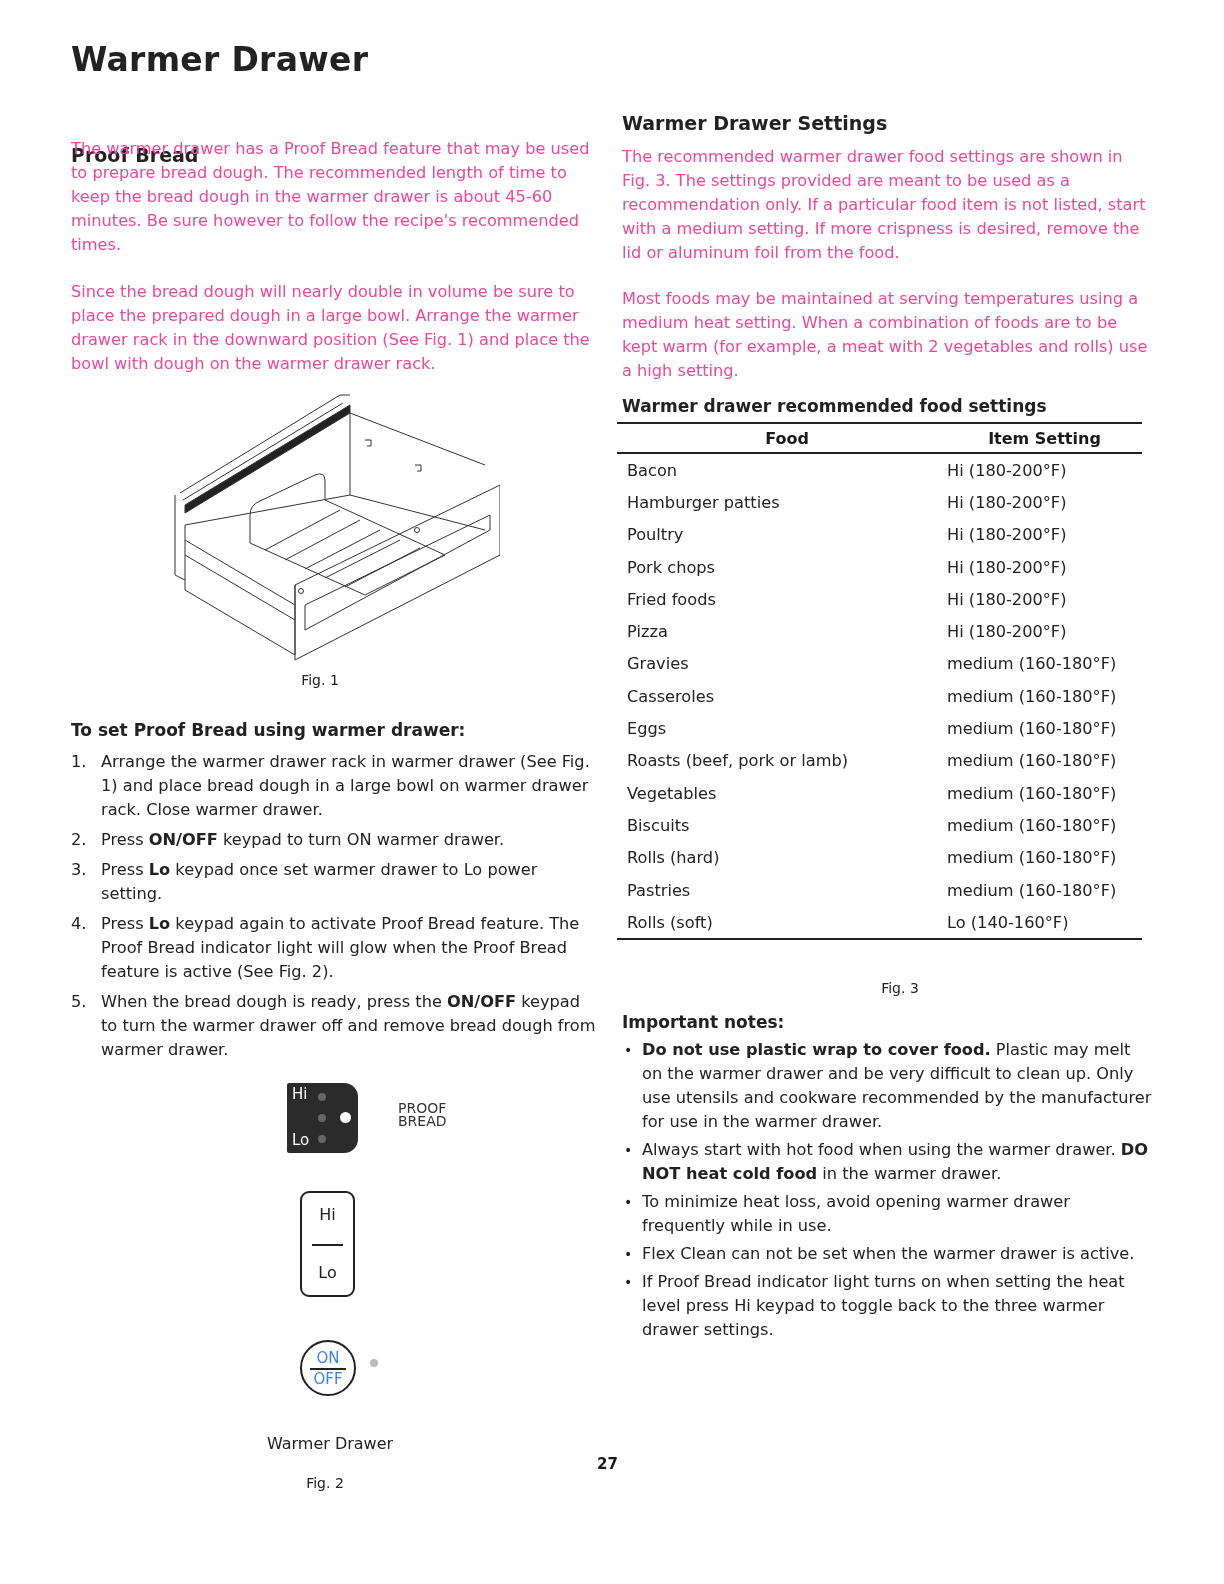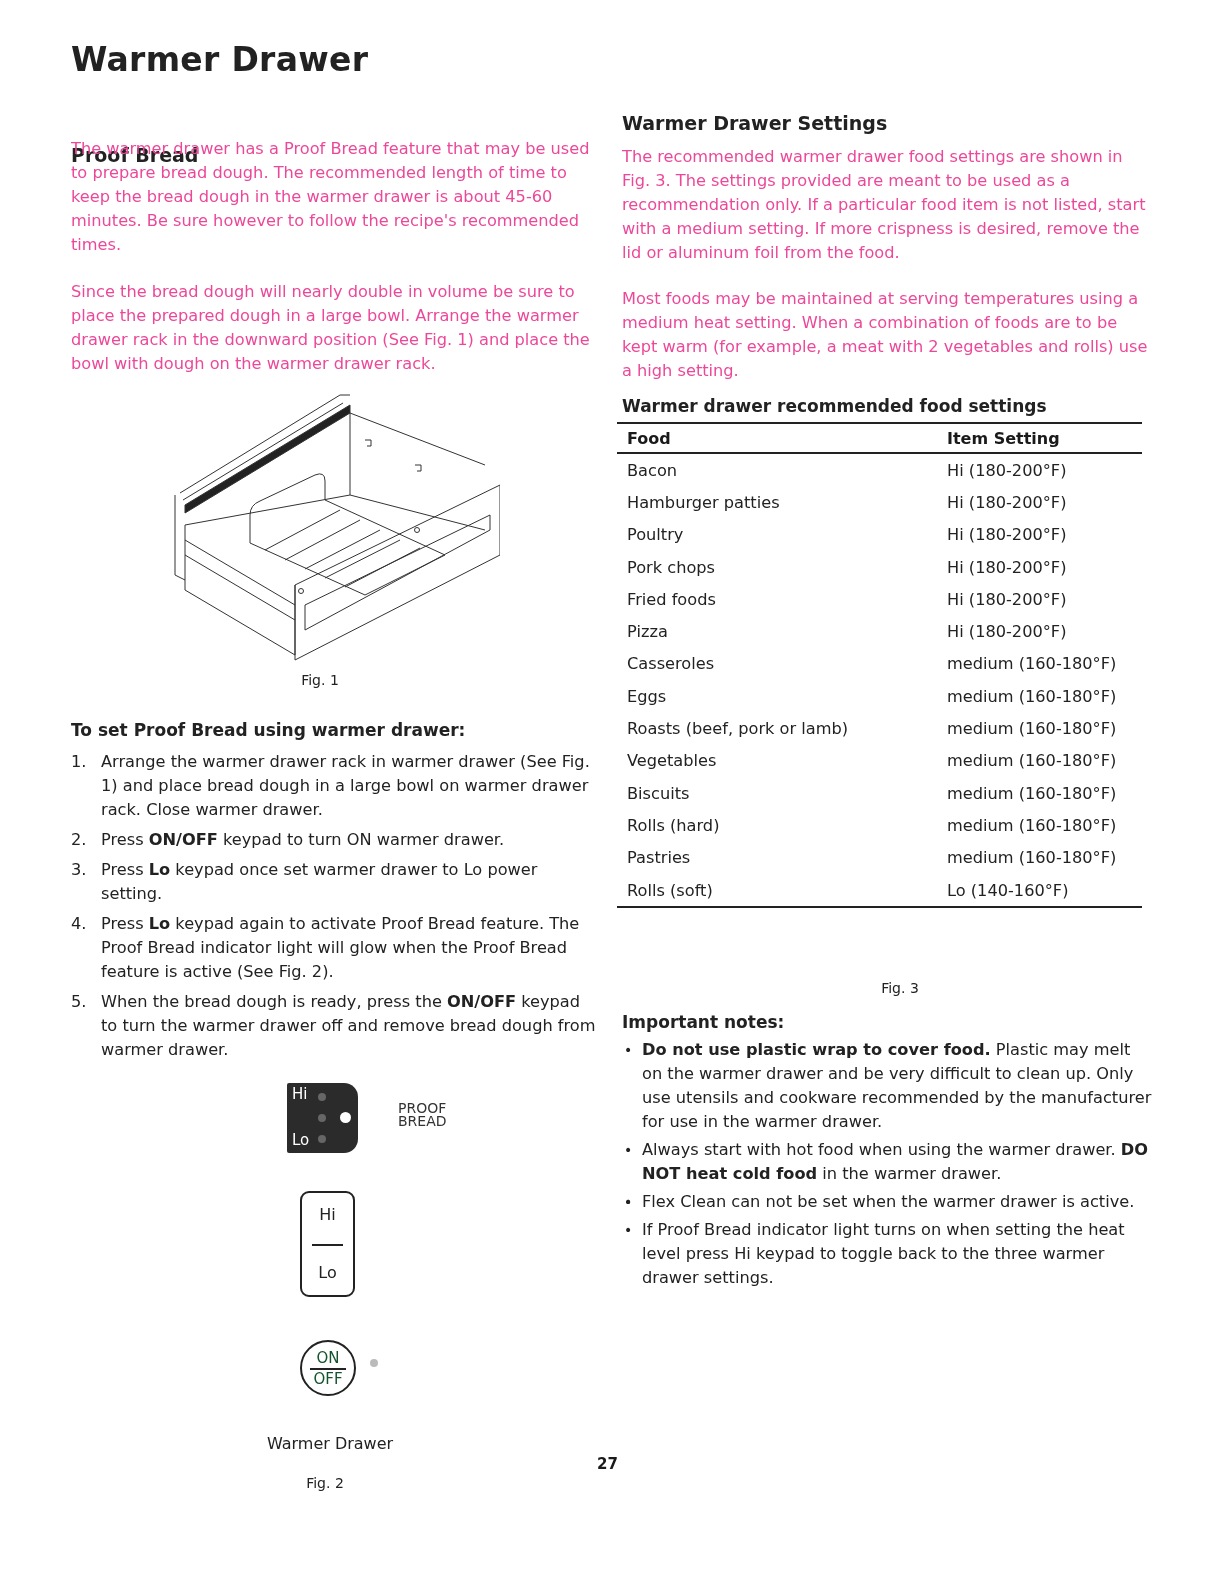--- a/index.html
+++ b/index.html
@@ -23,33 +23,33 @@
   #indicator-panel { position:absolute; left:287px; top:1083px; width:71px; height:70px; background:#2b2b2b;
       border-radius:2px 14px 14px 2px; }
   #indicator-panel .lbl { position:absolute; color:#fff; font-size:15px; }
   #indicator-panel .dot { position:absolute; width:8px; height:8px; border-radius:50%; background:#666; }
   #proof-light { position:absolute; width:11px; height:11px; border-radius:50%; background:#fff; left:53px; top:29px; }
   #proof-label { position:absolute; left:398px; top:1102px; font-size:14px; line-height:13px; color:#333; }
   #hilo-key { position:absolute; left:300px; top:1191px; width:55px; height:106px; border:2px solid #222; border-radius:9px; box-sizing:border-box; }
   #hilo-key .k { position:absolute; left:0; width:100%; text-align:center; font-size:16px; color:#222; }
   #hilo-key .sep { position:absolute; left:10px; right:10px; top:51px; height:2px; background:#222; }
   #onoff-key { position:absolute; left:300px; top:1340px; width:56px; height:56px; border:2px solid #222; border-radius:50%; box-sizing:border-box; }
-  #onoff-key .k { position:absolute; left:0; width:100%; text-align:center; font-size:15px; color:#14532d; }
+  #onoff-key .k { position:absolute; left:0; width:100%; text-align:center; font-size:15px; color:#3b82f6; }
   #onoff-key .sep { position:absolute; left:8px; right:8px; top:26px; height:2px; background:#222; }
   #onoff-led { position:absolute; left:370px; top:1359px; width:8px; height:8px; border-radius:50%; background:#bbb; }
   #fig2-name { left:255px; top:1434px; width:150px; font-size:16px; }
   #fig2-caption { left:295px; top:1475px; width:60px; }
   #page-number { position:absolute; left:597px; top:1455px; font-size:15px; font-weight:bold; }
   
   #settings-title { left:622px; top:112px; }
   #settings-p1 { left:622px; top:145px; width:530px; }
   #settings-p2 { left:622px; top:287px; width:530px; }
   #table-title { left:622px; top:396px; font-size:17px; }
   #settings-table { position:absolute; left:617px; top:422px; width:525px; border-collapse:collapse; }
-  #settings-table th { text-align:left; font-size:16px; font-weight:bold; padding:5px 0 4px 10px; border-top:2px solid #222; border-bottom:2px solid #222; }
+  #settings-table th { text-align:center; font-size:16px; font-weight:bold; padding:5px 0 4px 10px; border-top:2px solid #222; border-bottom:2px solid #222; }
   #settings-table td { font-size:16.2px; padding:0 0 0 10px; height:32.3px; color:#222;margin-top:39px; }
   #settings-table tr:last-child td { border-bottom:2px solid #222; }
   #settings-table td.set, #settings-table th.set { padding-left:0; width:195px; }
   #fig3-caption { left:860px; top:980px; width:80px; }
   #notes-title { left:622px; top:1012px; font-size:17px; }
   ul.notes { position:absolute; left:622px; top:1038px; width:530px; margin:0; padding:0; list-style:none; }
   ul.notes li { position:relative; padding-left:20px; font-size:16.2px; line-height:24px; margin-bottom:4px; color:#222; }
   ul.notes li .bullet { position:absolute; left:2px; top:0; font-size:14px; }
 </style>
 </head>
@@ -167,20 +167,24 @@
       </tr>
       <tr>
         <td>Fried foods</td>
         <td class="set">Hi (180-200°F)</td>
       </tr>
       <tr>
         <td>Pizza</td>
         <td class="set">Hi (180-200°F)</td>
       </tr>
       <tr>
+        <td>Gravies</td>
+        <td class="set">medium (160-180°F)</td>
+      </tr>
+      <tr>
         <td>Casseroles</td>
         <td class="set">medium (160-180°F)</td>
       </tr>
       <tr>
         <td>Eggs</td>
         <td class="set">medium (160-180°F)</td>
       </tr>
       <tr>
         <td>Roasts (beef, pork or lamb)</td>
         <td class="set">medium (160-180°F)</td>
@@ -206,18 +210,18 @@
         <td class="set">Lo (140-160°F)</td>
       </tr>
     </tbody>
 </table>
 <div class="caption" id="fig3-caption">Fig. 3</div>
 
 <div class="h2" id="notes-title">Important notes:</div>
 <ul class="notes">
   <li><span class="bullet">•</span><b>Do not use plastic wrap to cover food.</b><span> Plastic may melt on the warmer drawer and be very difficult to clean up. Only use utensils and cookware recommended by the manufacturer for use in the warmer drawer.</span><b></b><span></span></li>
   <li><span class="bullet">•</span><b></b><span>Always start with hot food when using the warmer drawer. </span><b>DO NOT heat cold food</b><span> in the warmer drawer.</span></li>
-  <li><span class="bullet">•</span><b></b><b></b><span></span></li>
+  <li><span class="bullet">•</span><b></b><span>To minimize heat loss, avoid opening warmer drawer frequently while in use.</span><b></b><span></span></li>
   <li><span class="bullet">•</span><b></b><span>Flex Clean can not be set when the warmer drawer is active.</span><b></b><span></span></li>
   <li><span class="bullet">•</span><b></b><span>If Proof Bread indicator light turns on when setting the heat level press Hi keypad to toggle back to the three warmer drawer settings.</span><b></b><span></span></li>
 </ul>
 
 <div id="page-number">27</div>
 
 </body></html>

